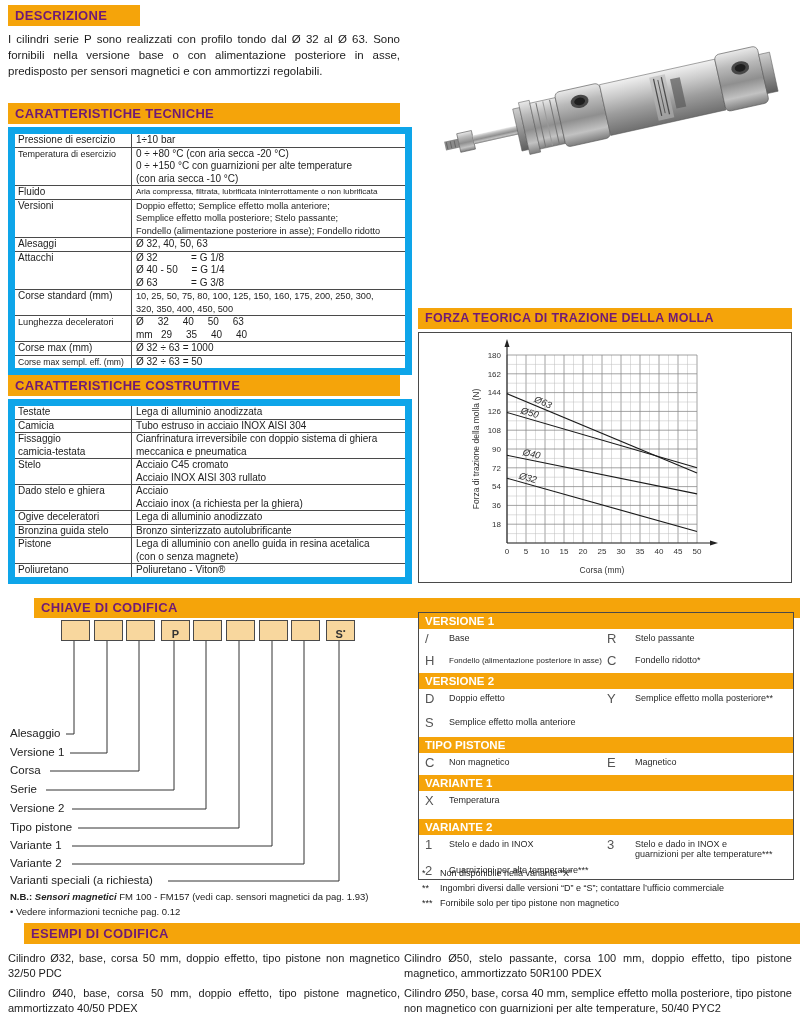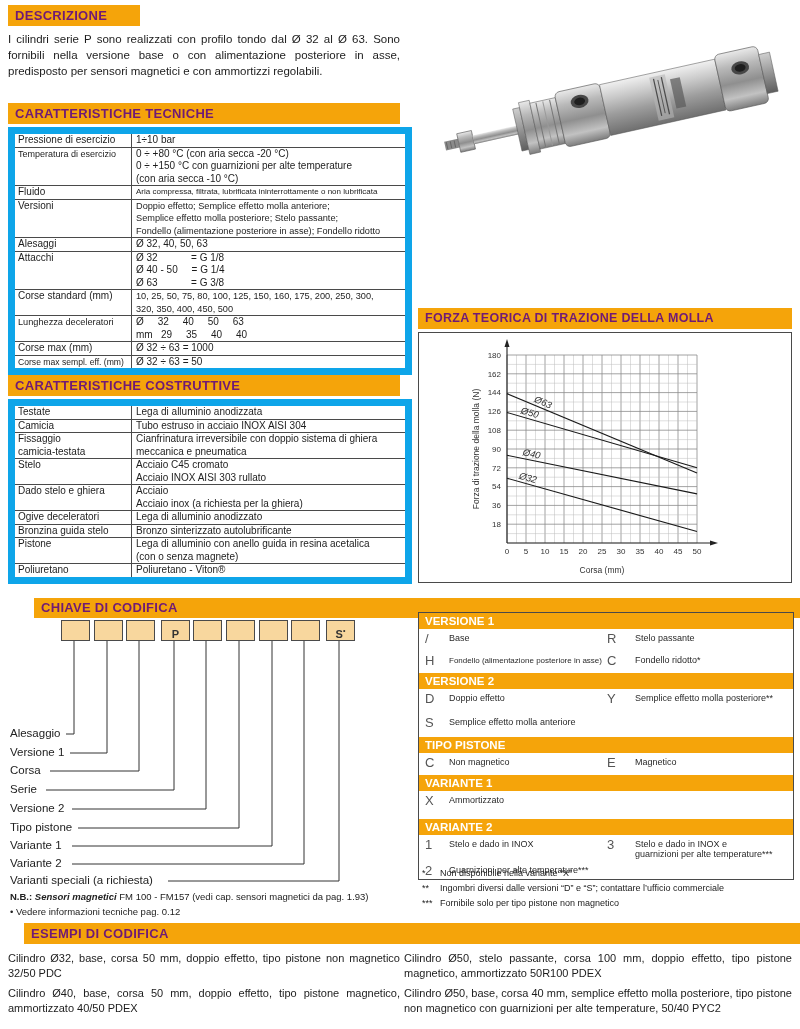--- a/index.html
+++ b/index.html
@@ -348,21 +348,21 @@
     <div class="cband">TIPO PISTONE</div>
     <div class="crow r20">
       <span class="ccode">C</span>
         <span class="cdesc">Non magnetico</span>
       <span class="ccode">E</span>
         <span class="cdesc">Magnetico</span>
     </div>
     <div class="cband">VARIANTE 1</div>
     <div class="crow r26">
       <span class="ccode">X</span>
-        <span class="cdesc">Ammortizzato</span>
+        <span class="cdesc">Temperatura</span>
       <span class="ccode"></span>
         <span class="cdesc"></span>
     </div>
     <div class="cband">VARIANTE 2</div>
     <div class="crow">
       <span class="ccode">1</span>
         <span class="cdesc">Stelo e dado in INOX</span>
       <span class="ccode">3</span>
         <span class="cdesc">Stelo e dado in INOX e
 guarnizioni per alte temperature***</span>

